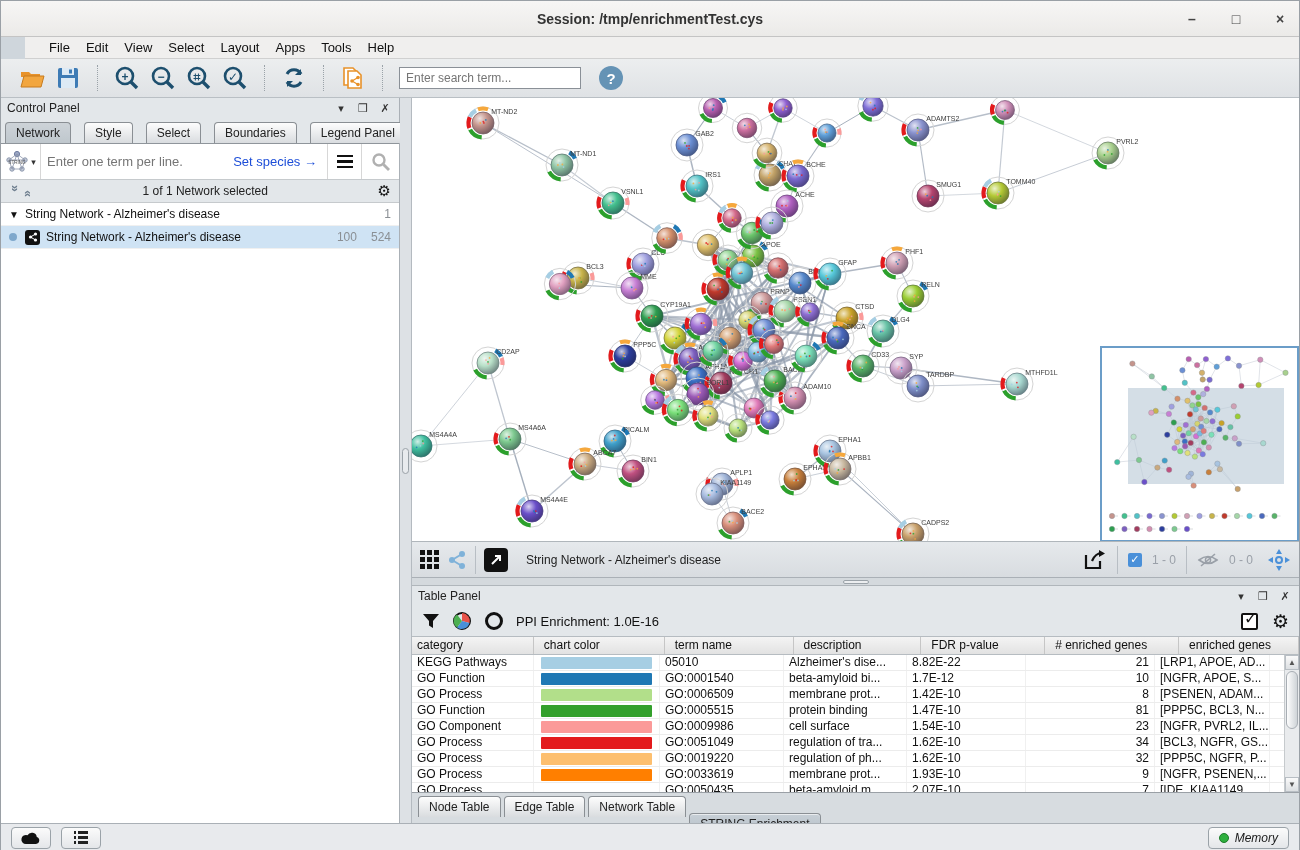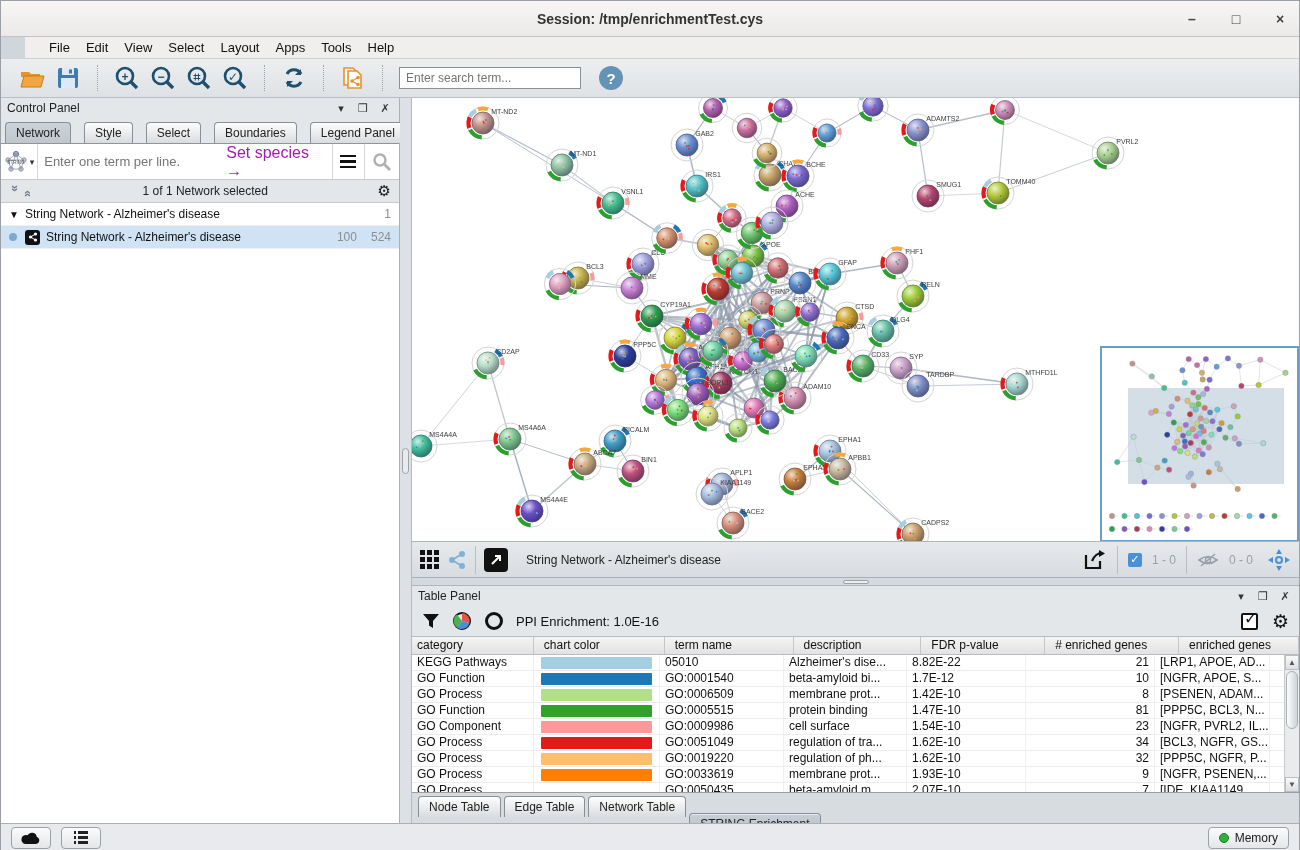--- a/index.html
+++ b/index.html
@@ -41,21 +41,21 @@
   .panel-header .ph-title { flex:1; }
   .ph-btn { width:16px; text-align:center; color:#333; font-size:11px; margin-left:6px; }
   .cp-tabs { display:flex; align-items:flex-end; padding:2px 4px 0 4px; border-bottom:1px solid #8f959b; gap:13px; height:26px; }
   .tab { border:1px solid #8a8f94; border-bottom:none; border-radius:4px 4px 0 0; padding:3px 10px 3px 10px;
     background:linear-gradient(#fdfdfd,#d9dcdf); font-size:12px; color:#222; white-space:nowrap; }
   .tab.active { background:linear-gradient(#cdd3d8,#bfc7cd); }
   .string-row { height:36px; background:#fff; border-bottom:1px solid #c6cacd; display:flex; align-items:center; }
   .string-logo { width:40px; display:flex; align-items:center; justify-content:center; border-right:1px solid #d7d7d7; height:100%; gap:2px;}
   .string-input { flex:1; border:none; outline:none; font-size:13px; color:#9a9a9a; padding:0 6px;
     font-family:"Liberation Sans",sans-serif; background:transparent;}
-  .species-hint { color:#a21caf; font-size:16px; padding-right:10px; }
+  .species-hint { color:#1d4ed8; font-size:13px; padding-right:10px; }
   .string-menu-btn { width:34px; height:100%; border-left:1px solid #d7d7d7; display:flex; flex-direction:column;
     align-items:center; justify-content:center; gap:3px; }
   .string-menu-btn i { display:block; width:16px; height:2.5px; background:#111; }
   .string-search-btn { width:38px; height:100%; border-left:1px solid #d7d7d7; display:flex; align-items:center; justify-content:center; }
   .netsel-row { height:22px; display:flex; align-items:center; padding:0 8px; font-size:12px; color:#222; background:#e3e7ea; }
   .chev { color:#6f7f8f; font-weight:bold; display:inline-block; transform:rotate(90deg); font-size:12px; width:12px; }
   .chev.up { transform:rotate(-90deg); }
   .netsel-label { flex:1; text-align:center; }
   .gear { font-size:15px; color:#111; }
   .net-tree { flex:1; background:#fff; border-top:1px solid #c6cacd; overflow:hidden; }
@@ -121,21 +121,21 @@
   
   .statusbar { height:28px; background:#e8eaed; border-top:1px solid #aab0b6; display:flex; align-items:center;
     padding:0 10px; flex:0 0 28px; }
   .sb-btn { width:40px; height:22px; border:1px solid #9aa2a8; border-radius:4px; background:linear-gradient(#fbfbfb,#e4e6e9);
     display:flex; align-items:center; justify-content:center; margin-right:10px; }
   .hamburger { display:flex; flex-direction:column; gap:2.5px; }
   .hamburger i { display:flex; align-items:center; gap:2px; }
   .hamburger i b { width:2.5px; height:2.5px; background:#222; display:block;}
   .hamburger i s { width:10px; height:2.5px; background:#222; display:block; text-decoration:none;}
   .memory-btn { margin-left:auto; height:22px; border:1px solid #9aa2a8; border-radius:4px;
-    background:linear-gradient(#fbfbfb,#e4e6e9); display:flex; align-items:center; gap:6px; padding:0 10px; font-size:12px; }
+    background:linear-gradient(#fbfbfb,#e4e6e9); display:flex; align-items:center; gap:6px; padding:0 10px; font-size:12px;font-style:italic; }
   .mem-dot { width:10px; height:10px; border-radius:50%; background:#2eaf3e; border:1px solid #1d7c2a; }
 </style>
 </head>
 <body>
 
 <div class="app">
 
   <div class="titlebar">
     <span class="title">Session: /tmp/enrichmentTest.cys</span>
     <div class="win-controls">

